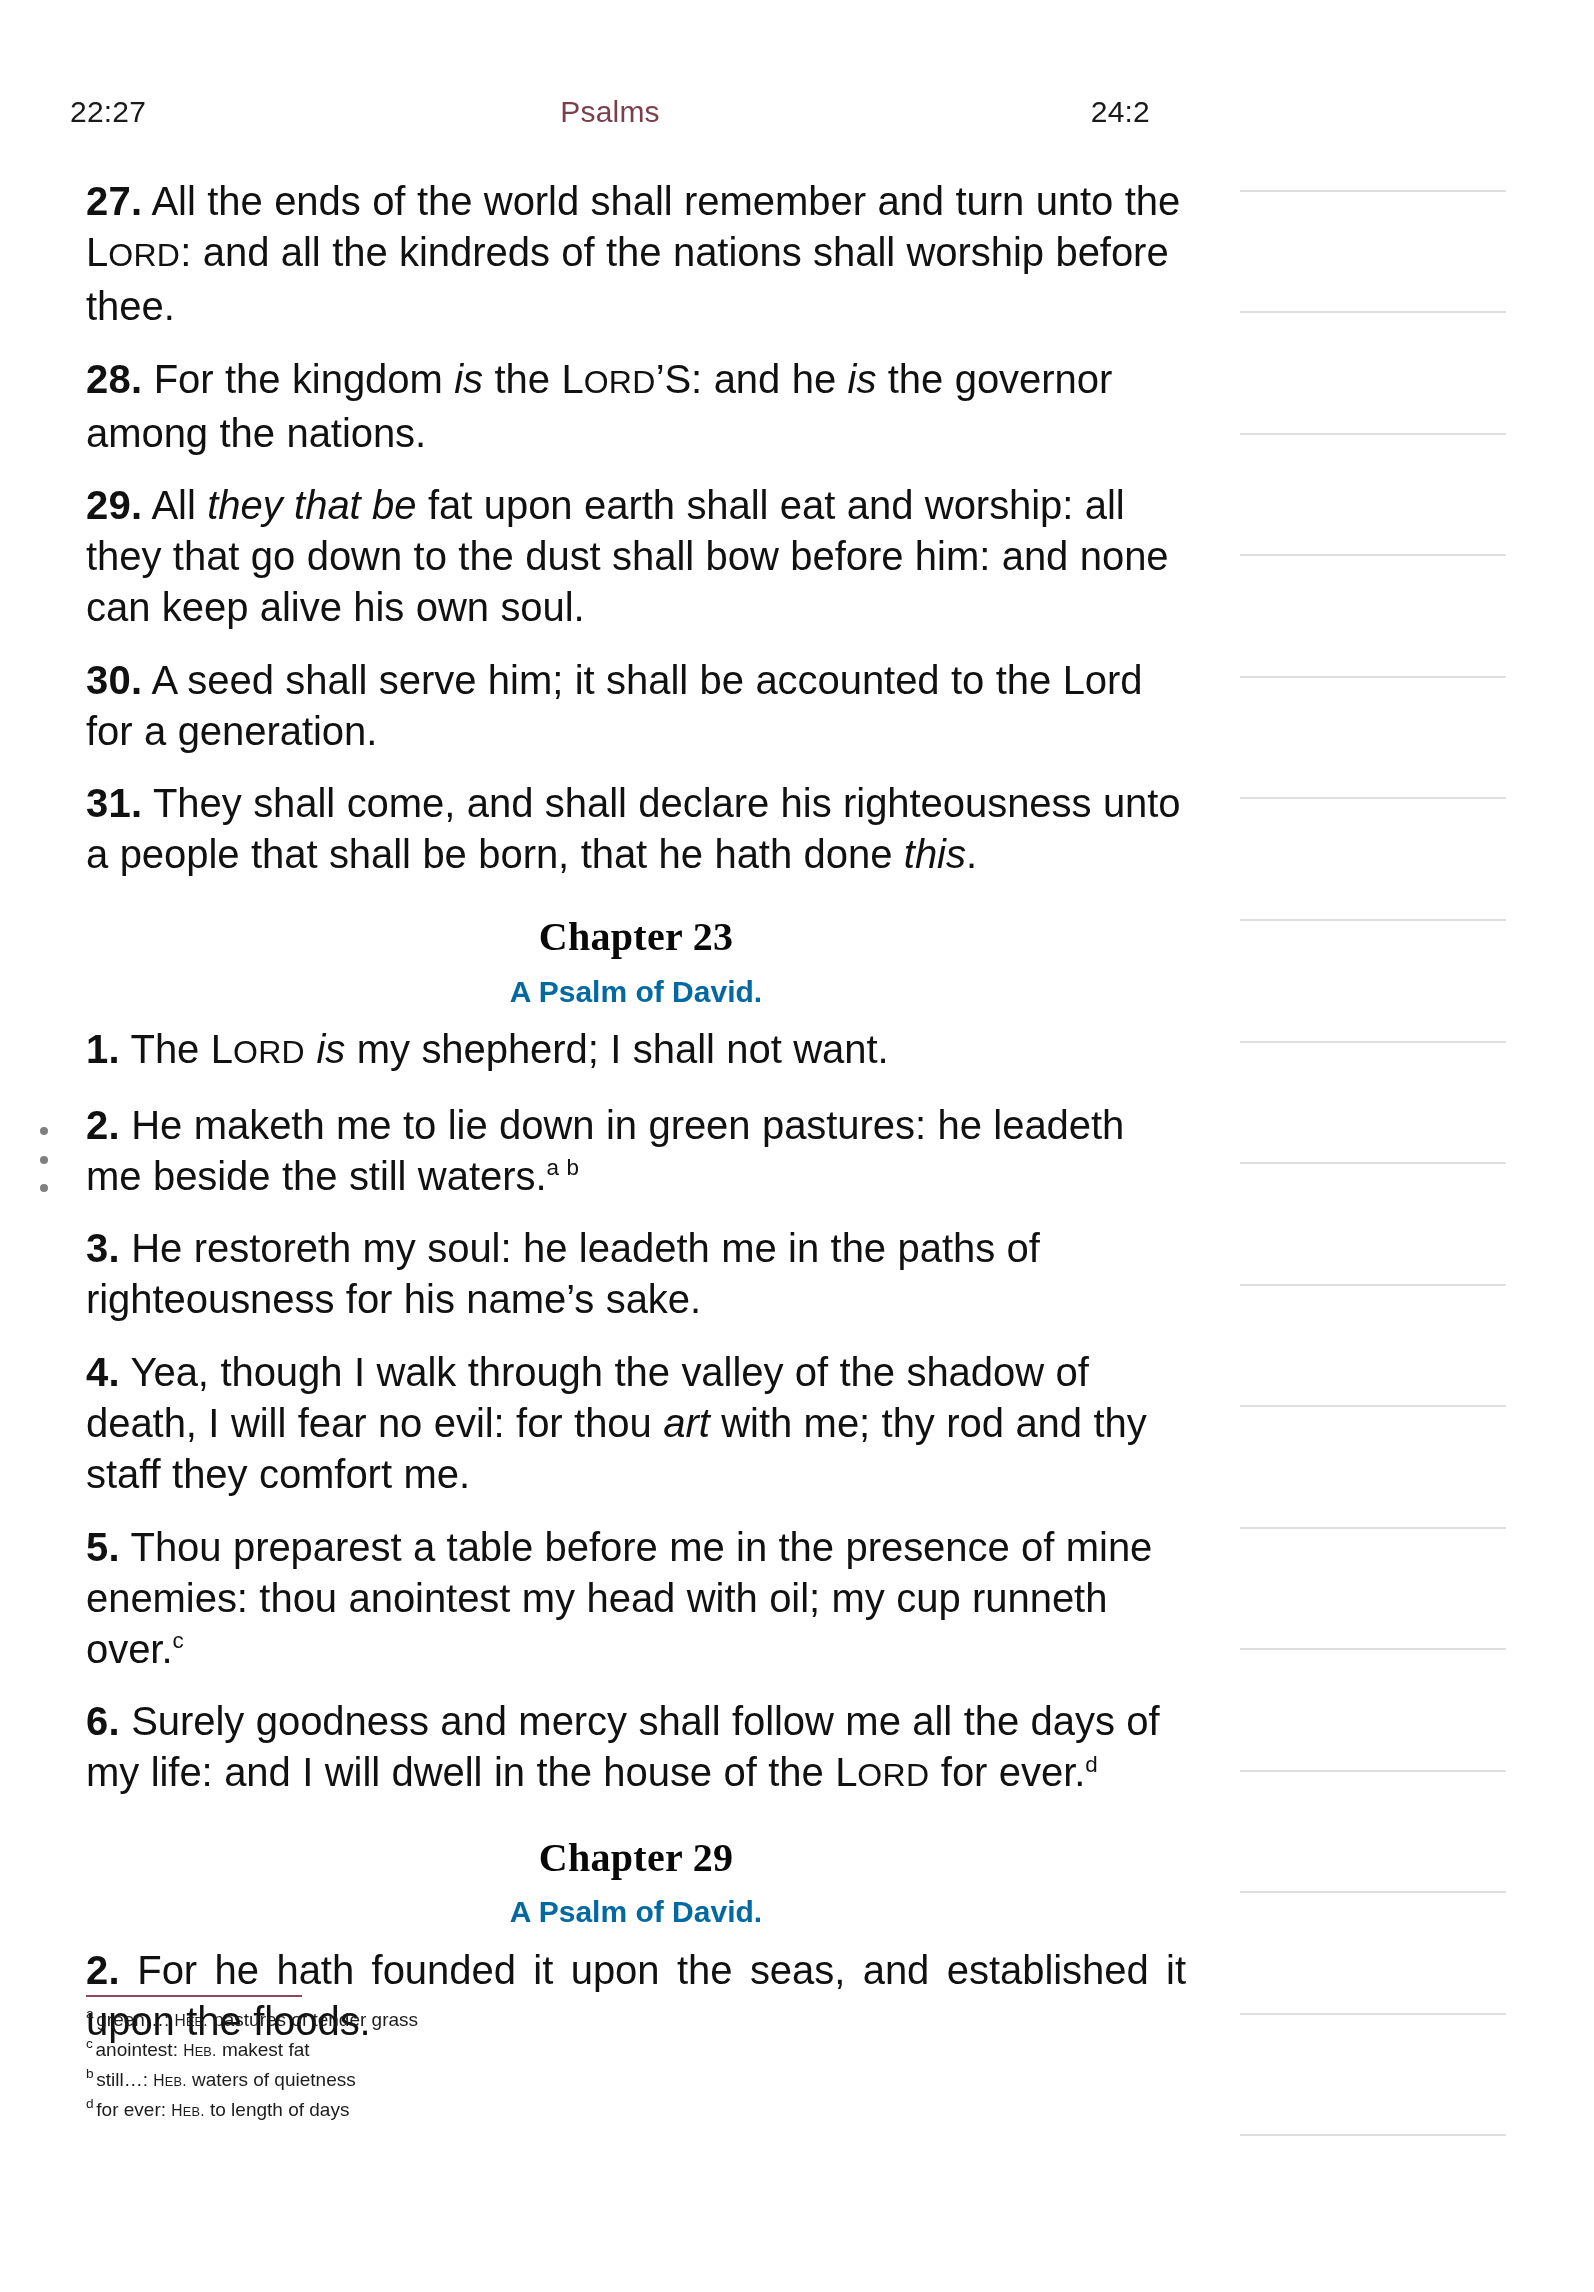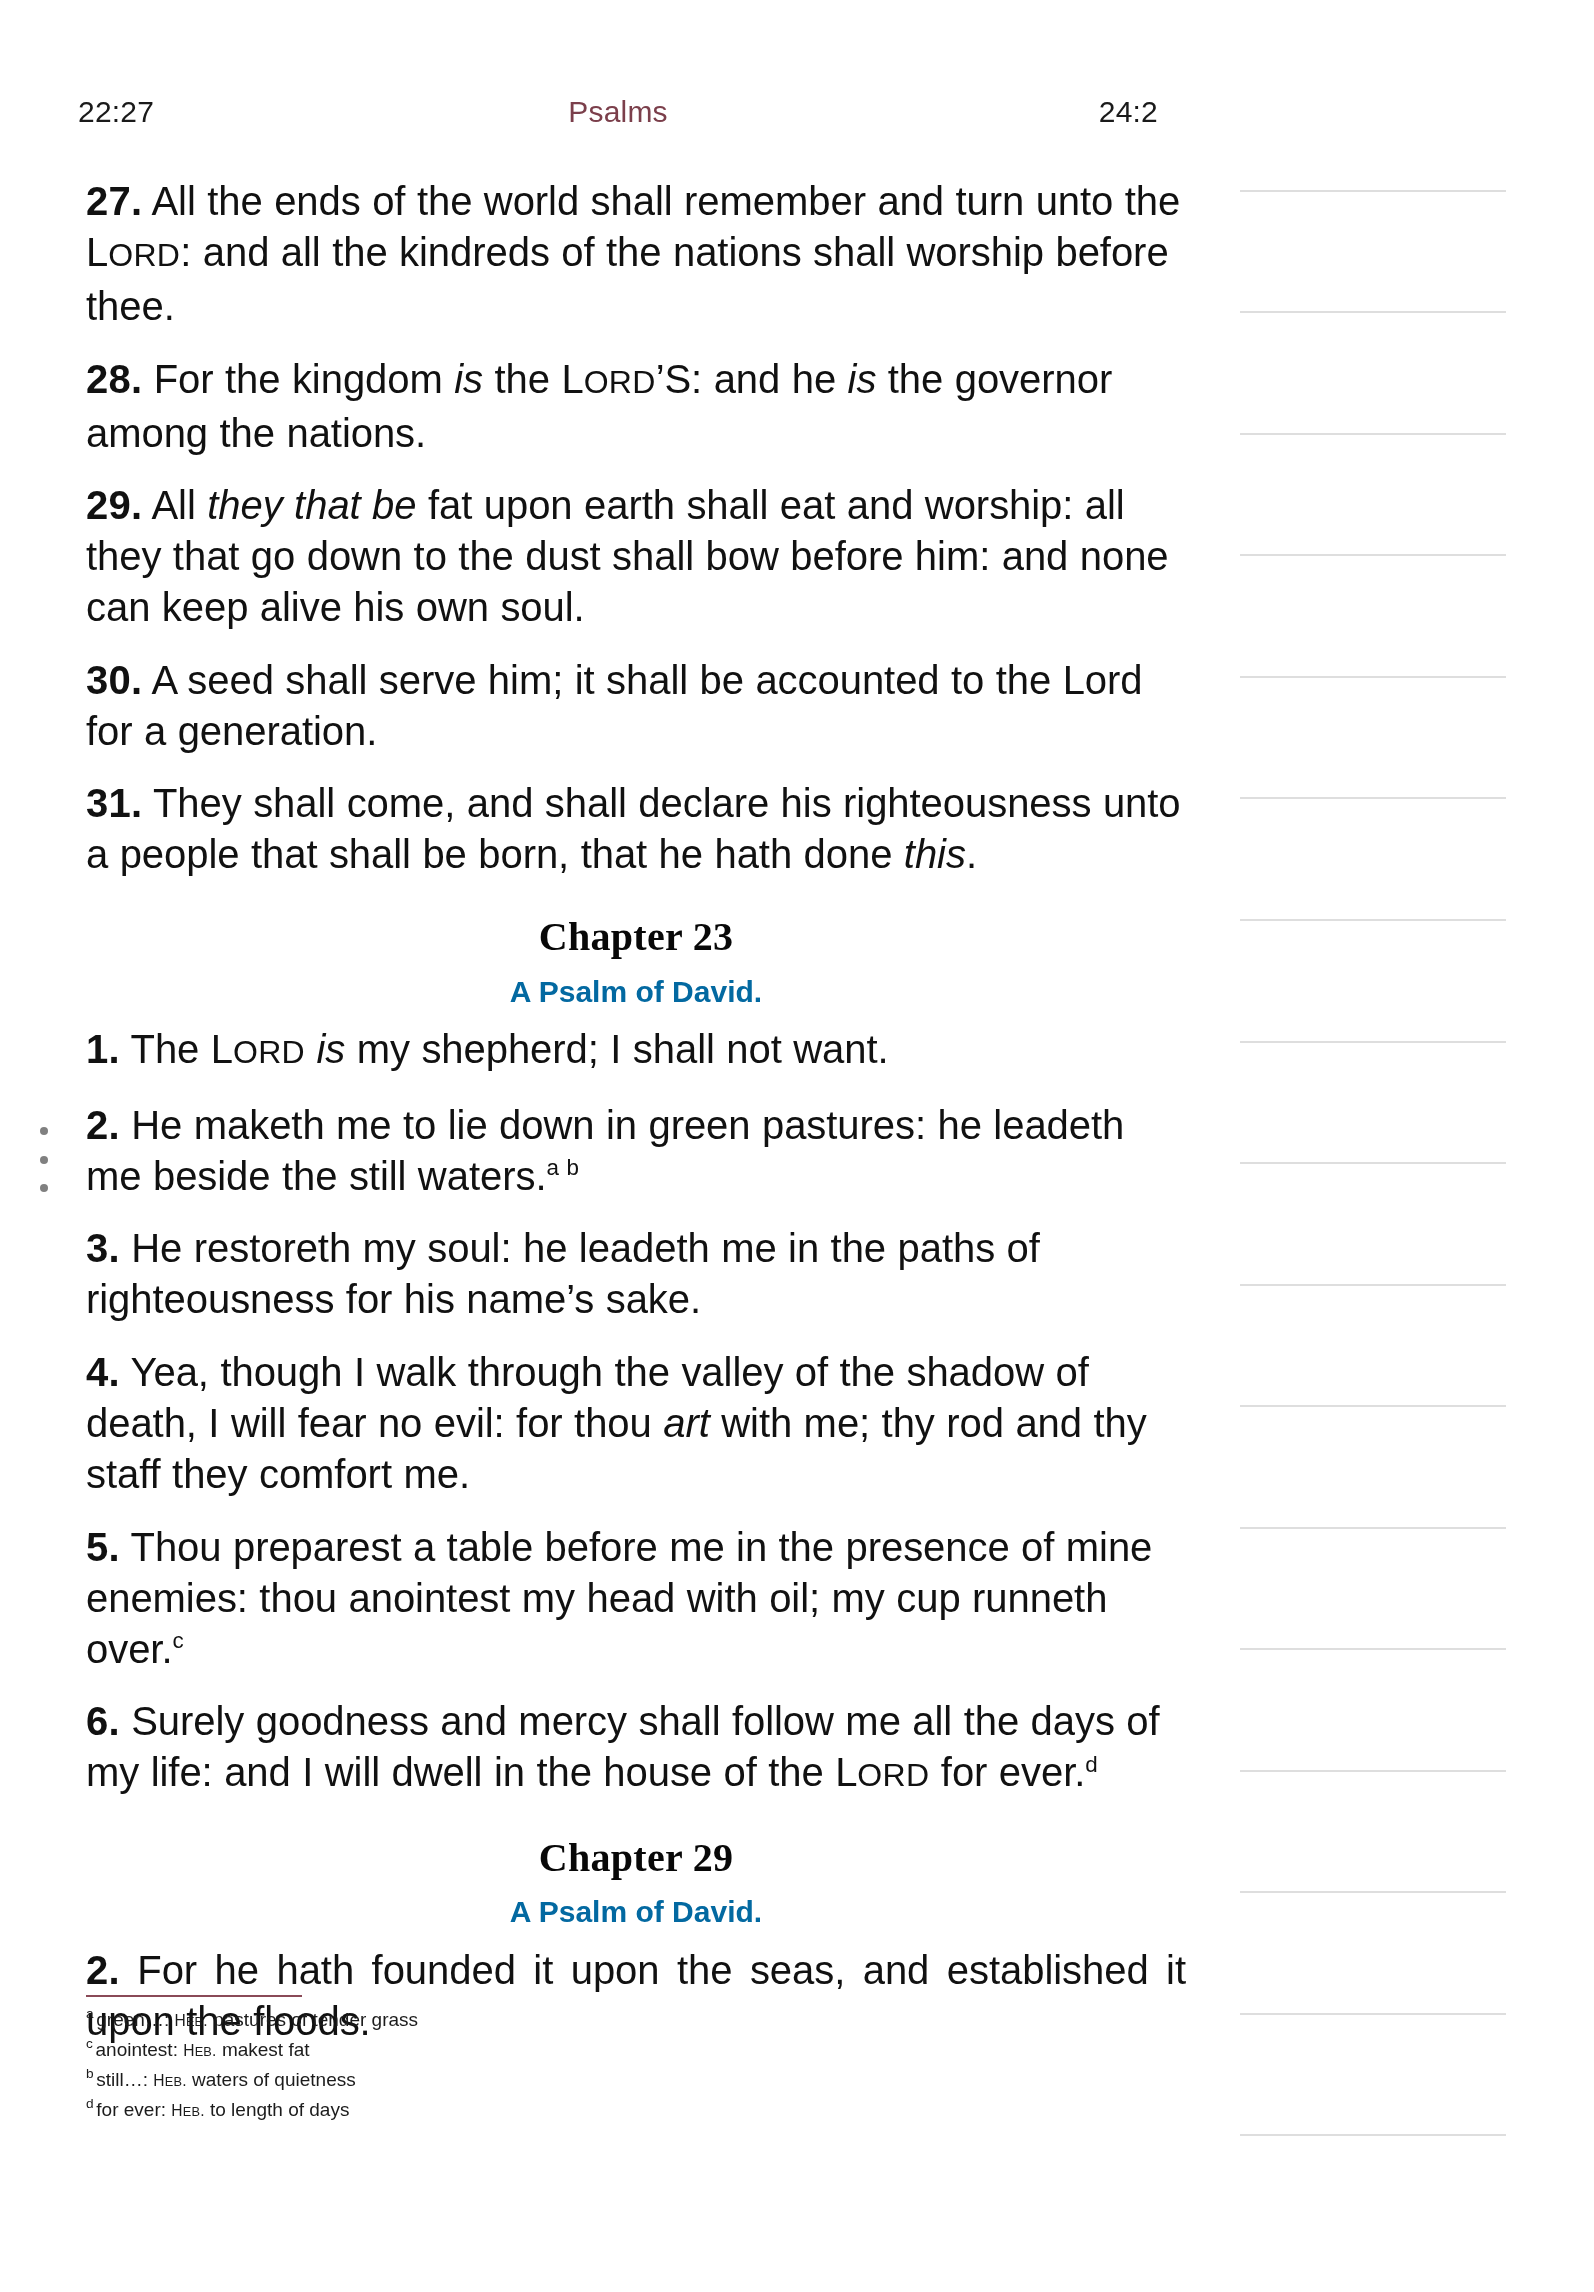--- a/index.html
+++ b/index.html
@@ -17,21 +17,21 @@
 
   .page {
     position: absolute;
     inset: 0;
     background: #ffffff;
   }
 
   
   .running-head {
     position: absolute;
-    left: 78px;
+    left: 70px;
     top: 95px;
     width: 1080px;
     height: 43px;
     display: flex;
     align-items: baseline;
     justify-content: space-between;
     font-size: 30px;
     color: #1a1a1a;
     letter-spacing: 0.2px;
   }

